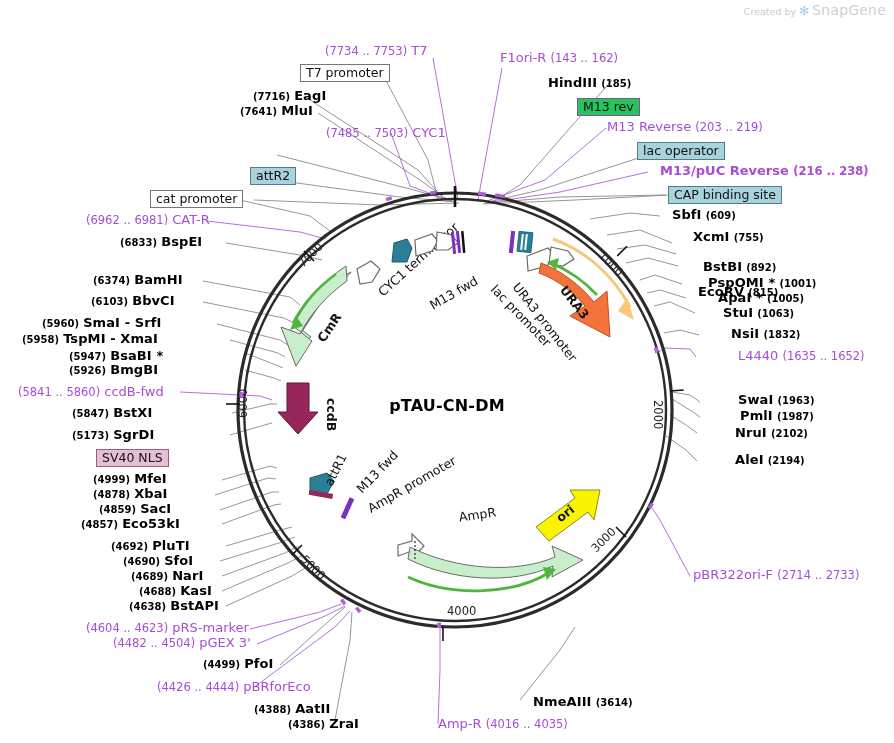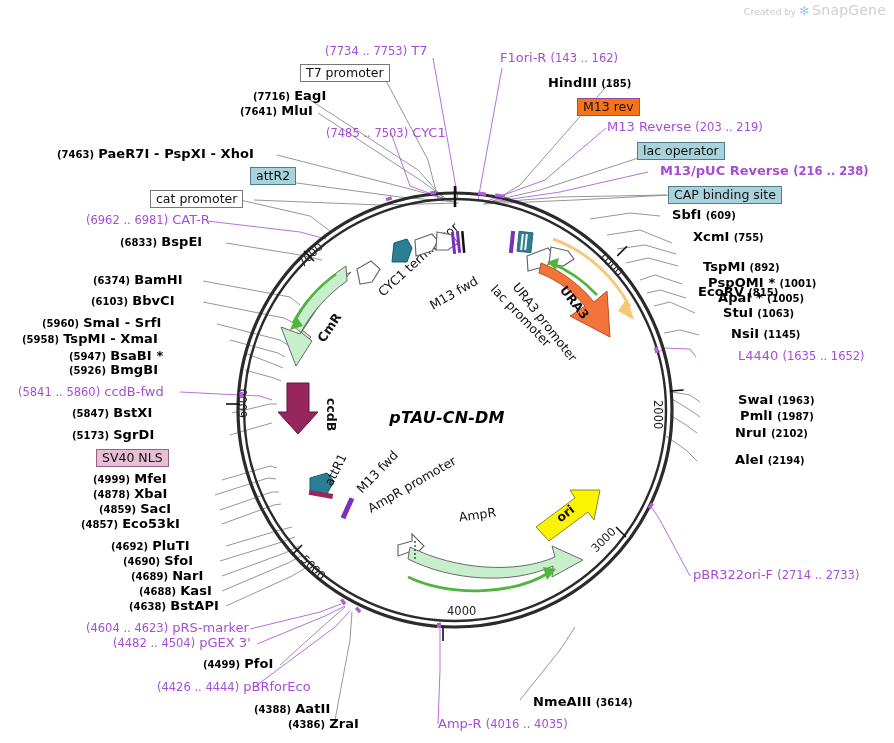--- a/index.html
+++ b/index.html
@@ -62,39 +62,38 @@
     border: 1px solid #6f6f6f;
     color: #111;
     background: #ffffff;
     display: inline-block;
   }
   .boxed.teal {
     background: #a8d3dd;
     border-color: #4f7d88;
   }
   .boxed.violet {
-    background: #f97316;
+    background: #22c55e;
     border-color: #8e4f99;
   }
   .boxed.pink {
     background: #e7bfd4;
     border-color: #9a5f7c;
   }
   .boxed.plain {
     background: #ffffff;
     border-color: #777;
   }
   
   #center-title {
     position: absolute;
     width: 300px;
     text-align: center;
     left: 297px;
-    top: 408px;
-    font-style: italic;
+    top: 396px;
   }
   #center-title .pname {
     font-size: 16px;
     font-weight: bold;
     color: #000;
     letter-spacing: 0.2px;
   }
   #center-title .plen {
     font-size: 13.5px;
     color: #000;
@@ -417,24 +416,20 @@
 
   <div class="lbl pri" style="left:326px; top:126px;">
     <span class="pos">(7485 .. 7503)</span>
     <span class="nm">CYC1</span>
   </div>
 
   <div class="lbl" style="left:637px; top:142px;">
     <span class="boxed teal">lac operator</span>
   </div>
 
-  <div class="lbl enz" style="left:57px; top:147px;">
-    <span class="pos">(7463)</span>
-    <span class="nm">PaeR7I  -  PspXI  -  XhoI</span>
-  </div>
 
   <div class="lbl pri" style="left:660px; top:164px;font-weight:bold;">
     <span class="nm">M13/pUC Reverse</span>
     <span class="pos">(216 .. 238)</span>
   </div>
 
   <div class="lbl" style="left:209px; top:167px;padding-left:41px;">
     <span class="boxed teal">attR2</span>
   </div>
 
@@ -452,38 +447,38 @@
   </div>
   <div class="lbl enz" style="left:693px; top:230px;">
     <span class="nm">XcmI</span>
     <span class="pos">(755)</span>
   </div>
   <div class="lbl enz" style="left:698px; top:245px;margin-top:40px;">
     <span class="nm">EcoRV</span>
     <span class="pos">(815)</span>
   </div>
   <div class="lbl enz" style="left:703px; top:260px;">
-    <span class="nm">TspMI</span>
+    <span class="nm">BstBI</span>
     <span class="pos">(892)</span>
   </div>
   <div class="lbl enz" style="left:708px; top:276px;">
     <span class="nm">PspOMI *</span>
     <span class="pos">(1001)</span>
   </div>
   <div class="lbl enz" style="left:718px; top:291px;">
     <span class="nm">ApaI *</span>
     <span class="pos">(1005)</span>
   </div>
   <div class="lbl enz" style="left:723px; top:306px;">
     <span class="nm">StuI</span>
     <span class="pos">(1063)</span>
   </div>
   <div class="lbl enz" style="left:731px; top:327px;">
     <span class="nm">NsiI</span>
-    <span class="pos">(1145)</span>
+    <span class="pos">(1832)</span>
   </div>
   <div class="lbl pri" style="left:738px; top:349px;">
     <span class="nm">L4440</span>
     <span class="pos">(1635 .. 1652)</span>
   </div>
   <div class="lbl enz" style="left:738px; top:393px;">
     <span class="nm">SwaI</span>
     <span class="pos">(1963)</span>
   </div>
   <div class="lbl enz" style="left:740px; top:409px;">

